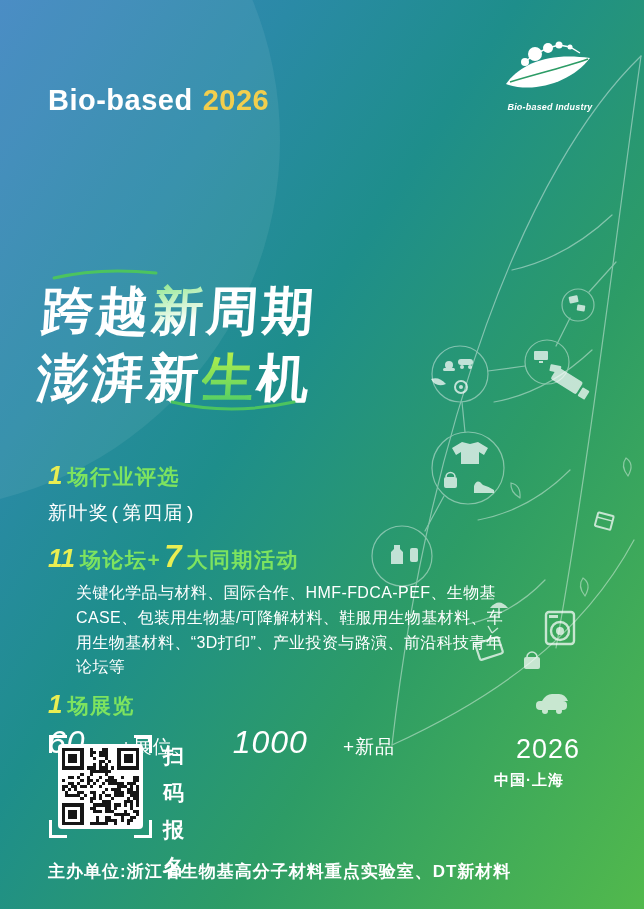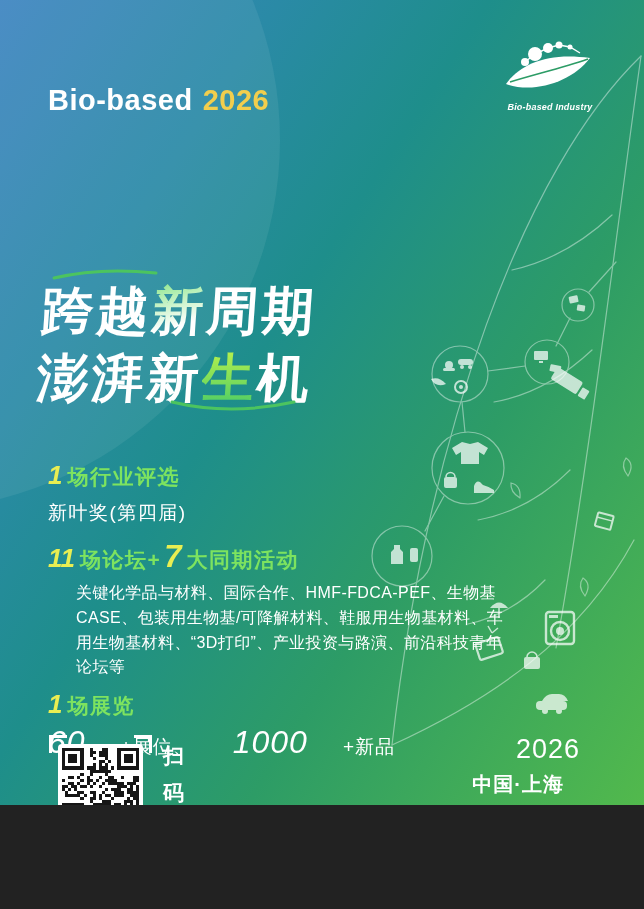--- a/index.html
+++ b/index.html
@@ -1,17 +1,17 @@
 <!DOCTYPE html>
 <html><head>
 <meta charset="utf-8">
 <style>
   html,body{margin:0;padding:0;background:#222;}
   .poster{
-    position:relative;width:644px;height:805px;overflow:hidden;
+    position:relative;width:644px;height:909px;overflow:hidden;
     font-family:"Liberation Sans","DejaVu Sans",sans-serif;color:#fff;
     background:linear-gradient(123deg,#3E85C1 0%,#2A8AA6 24%,#1E8E8B 42%,#2D9C66 66%,#52B94C 100%);
   }
   .blob{position:absolute;left:-460px;top:-230px;width:740px;height:740px;border-radius:50%;
         background:rgba(255,255,255,0.07);}
   .deco{position:absolute;left:0;top:0;pointer-events:none;}
   
   .header{position:absolute;left:48px;top:84px;}
   .title-en{font-size:29px;font-weight:800;letter-spacing:.5px;}
   .title-en .year{color:#F2CE4D;margin-left:10px;}
@@ -26,21 +26,21 @@
   .slogan-line{font-size:52px;font-weight:900;letter-spacing:3px;line-height:1.28;white-space:nowrap;}
   .hl1{background:linear-gradient(165deg,#8CE68B 0%,#ffffff 70%);-webkit-background-clip:text;background-clip:text;color:transparent;}
   .hl2{background:linear-gradient(180deg,#B9F24C 0%,#56CF63 90%);-webkit-background-clip:text;background-clip:text;color:transparent;}
   .swoosh{position:absolute;overflow:visible;}
   
   .info{position:absolute;left:48px;top:460px;width:470px;}
   .head-row{display:flex;align-items:baseline;}
   .num{font-style:italic;font-weight:900;font-size:26px;color:#E9EE52;padding-right:5px;}
   .num.big{font-size:31px;padding-left:3px;}
   .head-txt{font-size:21px;font-weight:700;color:#7DE35F;letter-spacing:1.5px;}
-  .award-sub{margin-top:9px;font-size:19px;letter-spacing:1.5px;}
+  .award-sub{margin-top:9px;font-size:19px;letter-spacing:1.5px;font-family:Liberation Mono, monospace;}
   .forums-row{margin-top:13px;}
   .detail{margin-top:6px;font-size:16px;line-height:1.55;letter-spacing:.4px;margin-left:28px;}
   .expo-row{margin-top:9px;}
   .stats{margin-top:4px;display:flex;align-items:baseline;gap:32px;}
   .stat-num{font-size:32px;font-style:italic;font-weight:400;letter-spacing:1px;}
   .stat-unit{font-size:19px;font-weight:500;margin:0 8px 0 3px;letter-spacing:1px;}
   
   .qr-frame{position:absolute;left:51px;top:737px;width:99px;height:99px;}
   .corner{position:absolute;width:15px;height:15px;border:3px solid #fff;}
   .corner.tl{left:-2px;top:-2px;border-right:none;border-bottom:none;}
@@ -48,21 +48,21 @@
   .corner.bl{left:-2px;bottom:-2px;border-right:none;border-top:none;}
   .corner.br{right:-2px;bottom:-2px;border-left:none;border-top:none;}
   .qr-tile{position:absolute;inset:7px;background:#fff;border-radius:4px;padding:4px;box-sizing:border-box;}
   .qr-tile svg{display:block;width:100%;height:100%;}
   .qr-label{position:absolute;left:163px;top:742px;display:flex;flex-direction:column;gap:9px;
             font-size:21px;font-weight:700;letter-spacing:0;}
   
   .date-block{position:absolute;right:64px;top:734px;display:flex;flex-direction:column;align-items:flex-end;}
   .date-year{font-size:27px;font-weight:400;letter-spacing:1px;}
   .date-range{font-size:41px;font-weight:600;letter-spacing:1px;margin-top:2px;}
-  .date-loc{font-size:20px;font-weight:700;letter-spacing:1px;margin:6px 16px 0 0;}
+  .date-loc{font-size:15px;font-weight:700;letter-spacing:1px;margin:6px 16px 0 0;}
   
   .footer{position:absolute;left:48px;top:860px;font-size:17px;font-weight:700;letter-spacing:1px;}
 </style>
 </head>
 <body>
 
 <div class="poster">
 
   <div class="blob"></div>
 

